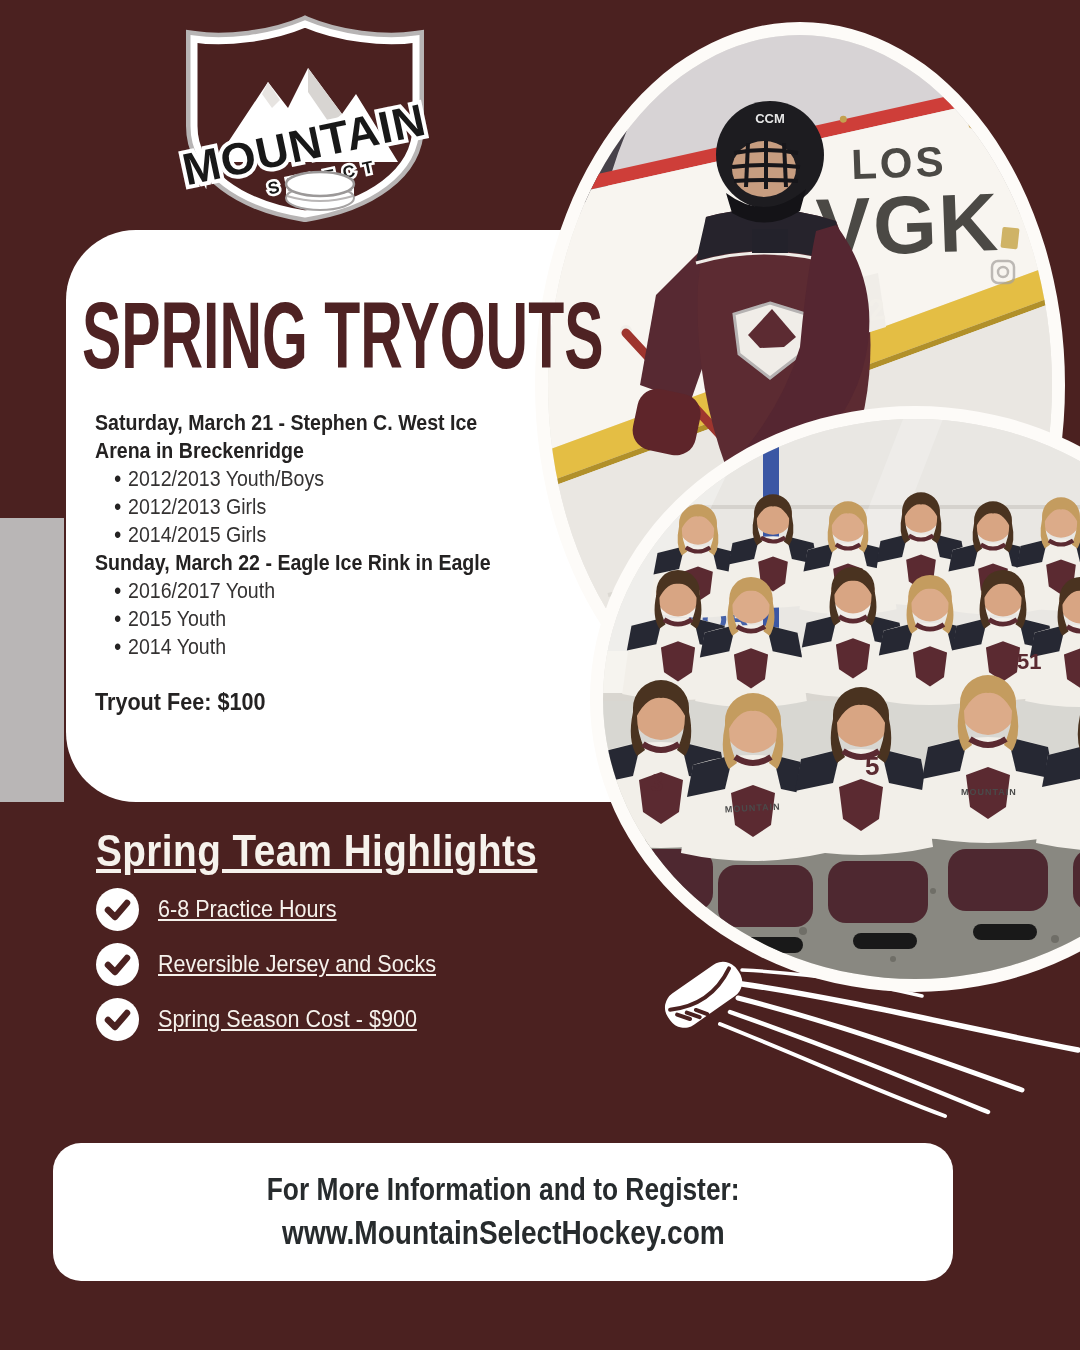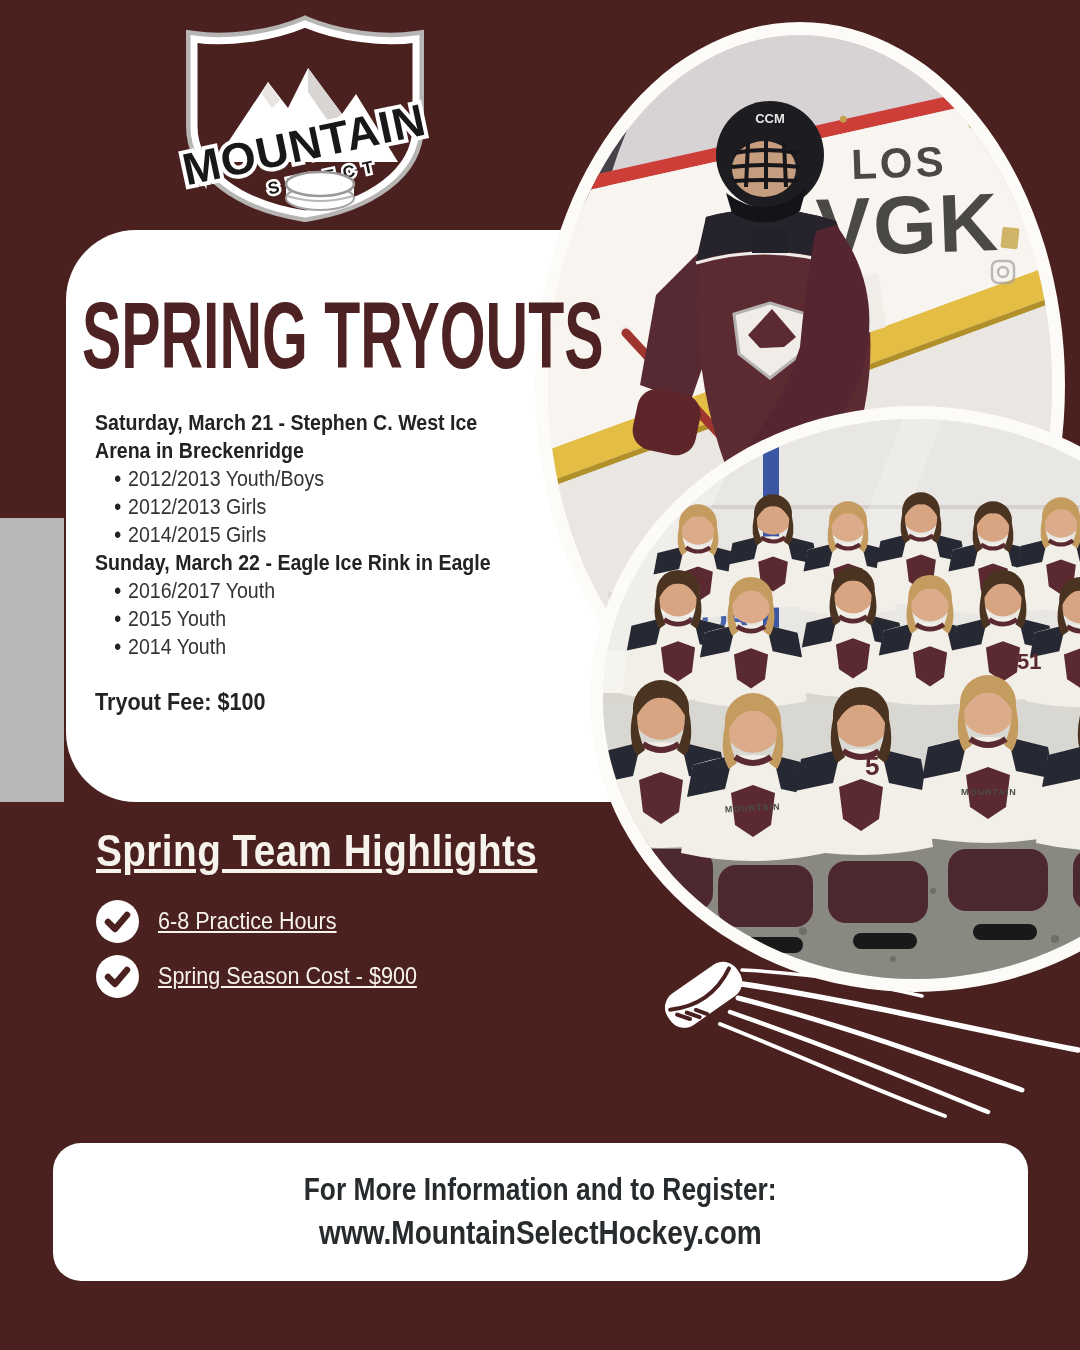--- a/index.html
+++ b/index.html
@@ -27,29 +27,29 @@
     transform:scaleX(0.9);transform-origin:left top;}
   
   .photo{position:absolute;border:13px solid #fdfbf8;border-radius:50%;overflow:hidden;background:#e8e6e2;}
   .photo svg{display:block;width:100%;height:100%;}
   .photo-player{left:535px;top:22px;width:504px;height:700px;z-index:2;}
   .photo-team{left:590px;top:406px;width:624px;height:560px;z-index:3;}
   
   .highlights{position:absolute;left:96px;top:826px;width:600px;z-index:4;color:#f6f2ec;text-decoration:underline;}
   .hl-title{font-size:44px;font-weight:700;letter-spacing:.5px;white-space:nowrap;
     transform:scaleX(0.88);transform-origin:left top;}
-  .hl-list{margin-top:24px;}
+  .hl-list{margin-top:12px;}
   .hl-item{display:flex;align-items:flex-start;margin-bottom:12px;}
   .hl-icon{flex:0 0 43px;width:43px;height:43px;margin-right:19px;}
   .hl-lines{padding-top:6px;transform:scaleX(0.88);transform-origin:left top;}
   .hl-line{font-size:24.5px;line-height:30px;white-space:nowrap;color:#f6f2ec;}
   
   .puck-fx{position:absolute;left:630px;top:932px;width:460px;height:200px;z-index:2;}
   
-  .footer-bar{position:absolute;left:53px;top:1143px;width:975px;height:138px;background:#ffffff;border-radius:28px;
+  .footer-bar{position:absolute;left:53px;top:1143px;width:900px;height:138px;background:#ffffff;border-radius:28px;
     z-index:1;display:flex;flex-direction:column;align-items:center;justify-content:center;gap:6px;}
   .footer-line{font-size:31px;font-weight:700;color:#272b2d;white-space:nowrap;
     transform:scaleX(0.85);transform-origin:center;}
   .footer-line.url{font-size:33px;}
   
   .logo{position:absolute;left:168px;top:12px;width:274px;height:214px;z-index:2;}
 </style>
 </head>
 <body>
 
@@ -286,20 +286,29 @@
         <div class="hl-lines">
           <div class="hl-line">6-8 Practice Hours</div>
         </div>
       </div>
       <div class="hl-item">
         <svg class="hl-icon" viewBox="0 0 43 43">
           <circle cx="21.5" cy="21.5" r="21.5" fill="#ffffff"></circle>
           <path d="M12 22 L19 29 L31 15" stroke="#4b2120" stroke-width="6.5" fill="none" stroke-linecap="round" stroke-linejoin="round"></path>
         </svg>
         <div class="hl-lines">
+          <div class="hl-line">Reversible Jersey and Socks</div>
+        </div>
+      </div>
+      <div class="hl-item">
+        <svg class="hl-icon" viewBox="0 0 43 43">
+          <circle cx="21.5" cy="21.5" r="21.5" fill="#ffffff"></circle>
+          <path d="M12 22 L19 29 L31 15" stroke="#4b2120" stroke-width="6.5" fill="none" stroke-linecap="round" stroke-linejoin="round"></path>
+        </svg>
+        <div class="hl-lines">
           <div class="hl-line">Spring Season Cost - $900</div>
         </div>
       </div>
     </div>
   </div>
 
   <svg class="puck-fx" viewBox="0 0 460 200">
     <g stroke="#ffffff" fill="none" stroke-linecap="round">
       <path d="M112 38 C190 42 240 52 292 64" stroke-width="3.5"></path>
       <path d="M112 52 C220 68 330 95 448 118" stroke-width="5.5"></path>

